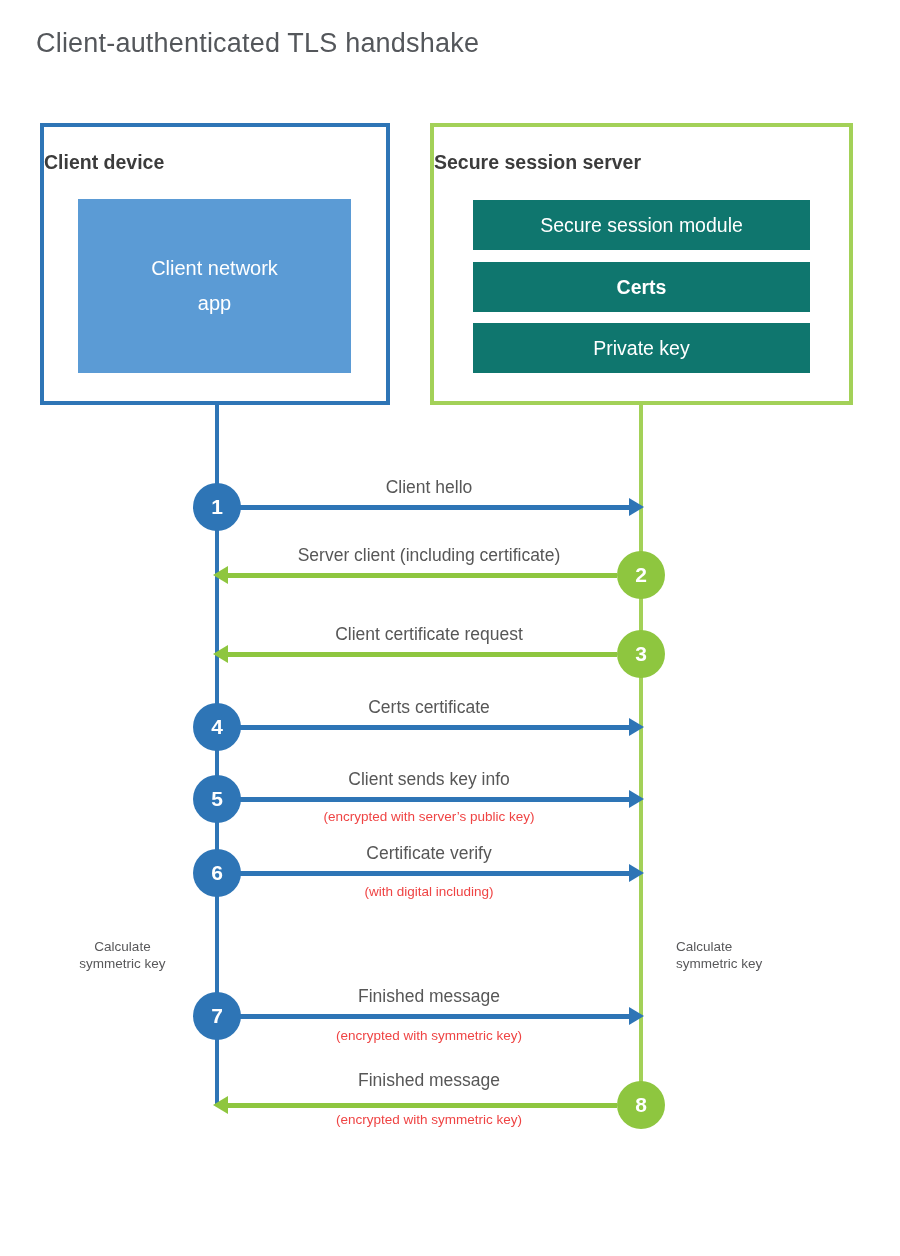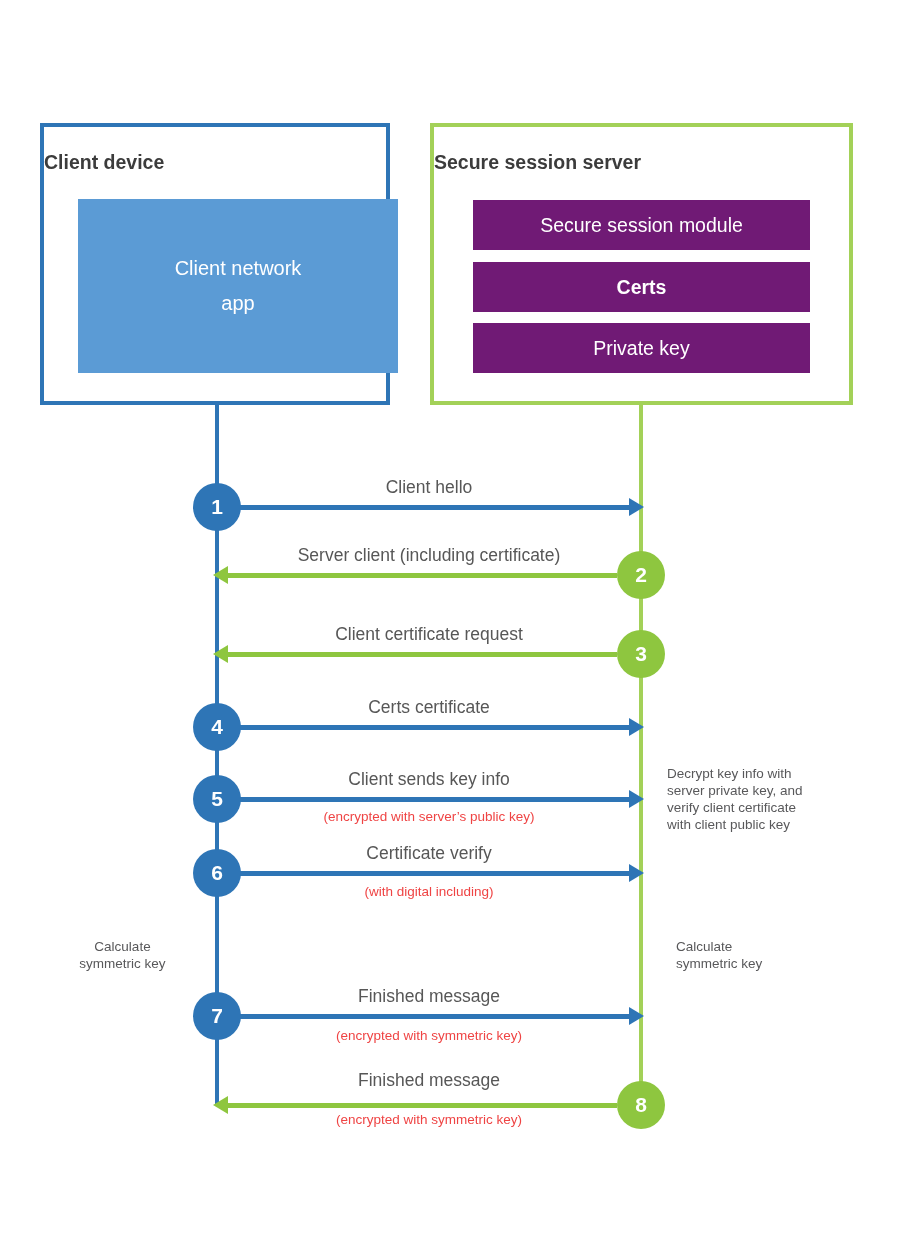--- a/index.html
+++ b/index.html
@@ -15,26 +15,26 @@
   }
   
   .actor-box{background:#ffffff;}
   .client-box{left:40px;top:123px;width:342px;height:274px;border:4px solid #2e75b6;}
   .server-box{left:430px;top:123px;width:415px;height:274px;border:4px solid #a3d158;}
   .actor-title{
     position:absolute;left:0;top:24px;width:100%;text-align:left;
     font-size:19.5px;font-weight:bold;color:#3c3c3c;
   }
   .app-box{
-    left:78px;top:199px;width:320px;height:174px;background:#5b9bd5;
+    left:78px;top:199px;width:273px;height:174px;background:#5b9bd5;
     display:flex;align-items:center;justify-content:center;text-align:center;
     color:#ffffff;font-size:20px;line-height:1.75;white-space:pre-line;
   }
   .module-bar{
-    left:473px;width:337px;height:50px;background:#701a75;
+    left:473px;width:337px;height:50px;background:#0f766e;
     display:flex;align-items:center;justify-content:center;
     color:#ffffff;font-size:19.5px;
   }
   
   .lifeline{width:4px;top:401px;height:704px;}
   .lifeline.blue{left:215px;background:#2e75b6;}
   .lifeline.green{left:639px;background:#a3d158;}
   
   .circle{
     width:48px;height:48px;border-radius:50%;
@@ -59,20 +59,21 @@
   }
   .side-note{
     font-size:13.5px;line-height:17px;color:#58585a;white-space:pre-line;
   }
 </style>
 </head>
 <body>
 
 <div id="canvas">
 
+  <div class="abs page-title">Client-authenticated TLS handshake</div>
 
   <div class="abs lifeline blue"></div>
   <div class="abs lifeline green"></div>
 
   <div class="abs actor-box client-box">
     <div class="actor-title">Client device</div>
   </div>
   <div class="abs app-box">Client network
 app</div>
 
@@ -111,24 +112,20 @@
     <div class="abs circle blue" style="left:193px;top:703px;">4</div>
   </div>
 
   <div>
     <div class="abs msg-label" style="top:769px;">Client sends key info</div>
     <div class="abs shaft blue" style="left:240px;top:797px;width:390px;"></div>
     <div class="abs head right" style="left:629px;top:790px;"></div>
     <div class="abs circle blue" style="left:193px;top:775px;">5</div>
     <div class="abs msg-sub" style="top:809px;">(encrypted with server’s public key)</div>
   </div>
-  <div class="abs side-note" style="left:667px;top:765px;width:175px;">Decrypt key info with
-server private key, and
-verify client certificate
-with client public key</div>
 
   <div>
     <div class="abs msg-label" style="top:843px;">Certificate verify</div>
     <div class="abs shaft blue" style="left:240px;top:871px;width:390px;"></div>
     <div class="abs head right" style="left:629px;top:864px;"></div>
     <div class="abs circle blue" style="left:193px;top:849px;">6</div>
     <div class="abs msg-sub" style="top:884px;">(with digital including)</div>
   </div>
 
   <div class="abs side-note" style="left:35px;top:938px;width:175px;text-align:center;">Calculate

